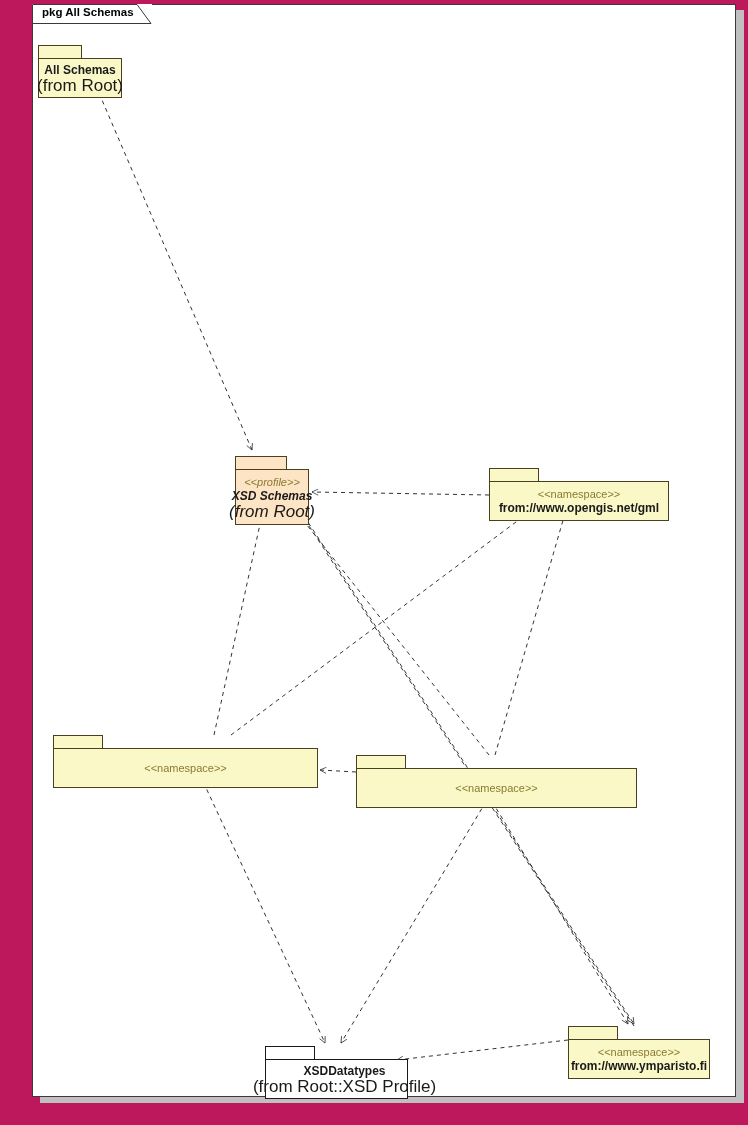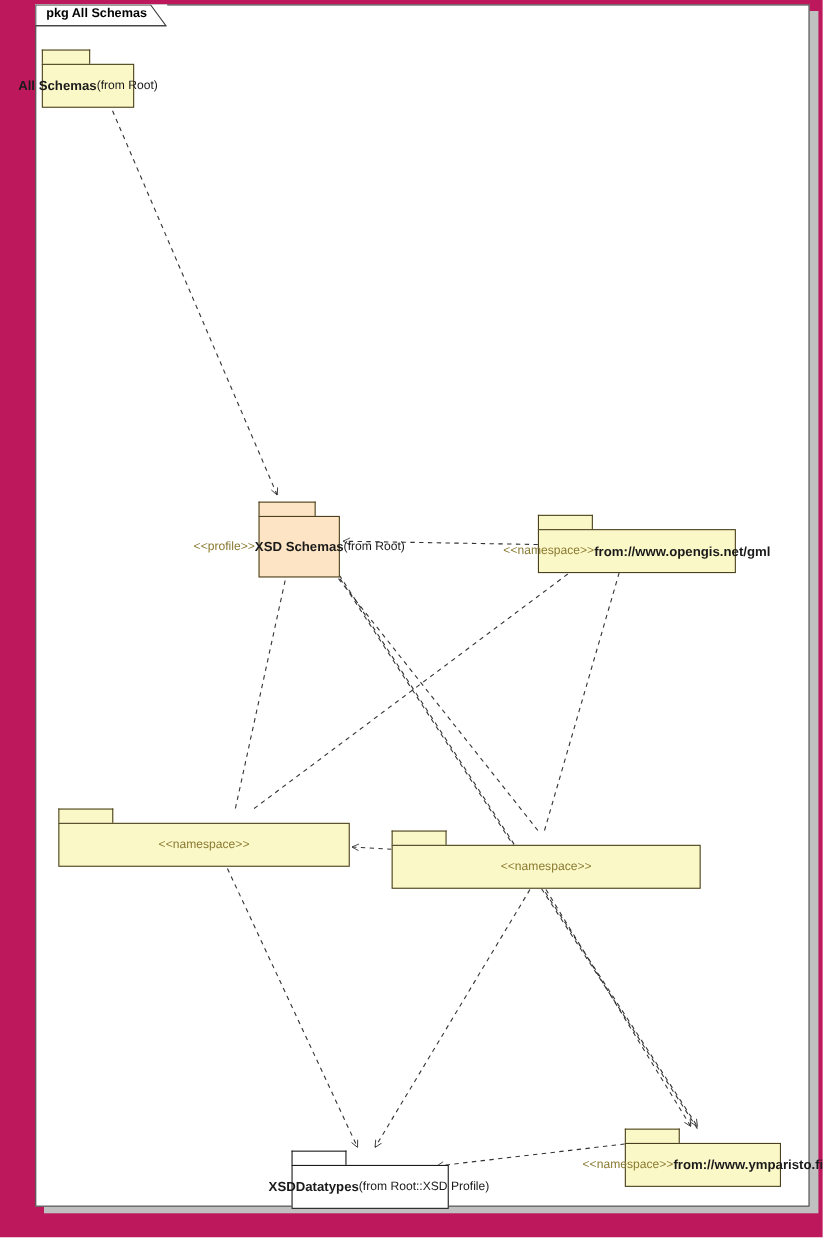--- a/index.html
+++ b/index.html
@@ -80,40 +80,40 @@
     border-bottom: none;
     box-sizing: border-box;
   }
   .pkg .body {
     position: absolute;
     left: 0;
     top: 13px;
     border: 1px solid #4a4020;
     box-sizing: border-box;
     display: flex;
-    flex-direction: row;
+    flex-direction: column;
     align-items: center;
     justify-content: center;
     text-align: center;
   }
   .pkg .stereo {
     font-size: 11px;
     color: #8a7a32;
     line-height: 14px;
     white-space: nowrap;
   }
   .pkg .pname {
     font-size: 12px;
     font-weight: bold;
     color: #1a1a1a;
     line-height: 15px;
     white-space: nowrap;
   }
   .pkg .pfrom {
-    font-size: 11px;
+    font-size: 17px;
     color: #1a1a1a;
     line-height: 15px;
     white-space: nowrap;
   }
 
   
   .fill-yellow .tab, .fill-yellow .body { background: #fbf8c8; }
   .fill-peach  .tab, .fill-peach  .body { background: #fde4c4; }
   .fill-white  .tab, .fill-white  .body { background: #ffffff; }
   .fill-white  .tab, .fill-white  .body { border-color: #1a1a1a; }
@@ -159,21 +159,21 @@
   </svg>
 
   <div id="pkg-layer">
       <div class="pkg fill-yellow" style="left: 38px; top: 45px; width: 84px; height: 53px;">
         <div class="tab" style="width: 44px;"></div>
         <div class="body" style="width: 84px; height: 40px;">
           <div class="pname">All Schemas</div>
           <div class="pfrom">(from Root)</div>
         </div>
       </div>
-      <div class="pkg fill-peach" style="left: 235px; top: 456px; width: 74px; height: 69px;">
+      <div class="pkg fill-peach" style="left: 235px; top: 456px; width: 74px; height: 69px; font-style: italic;">
         <div class="tab" style="width: 52px;"></div>
         <div class="body" style="width: 74px; height: 56px;">
           <div class="stereo">&lt;&lt;profile&gt;&gt;</div>
           <div class="pname">XSD Schemas</div>
           <div class="pfrom">(from Root)</div>
         </div>
       </div>
       <div class="pkg fill-yellow" style="left: 489px; top: 468px; width: 180px; height: 53px;">
         <div class="tab" style="width: 50px;"></div>
         <div class="body" style="width: 180px; height: 40px;">

